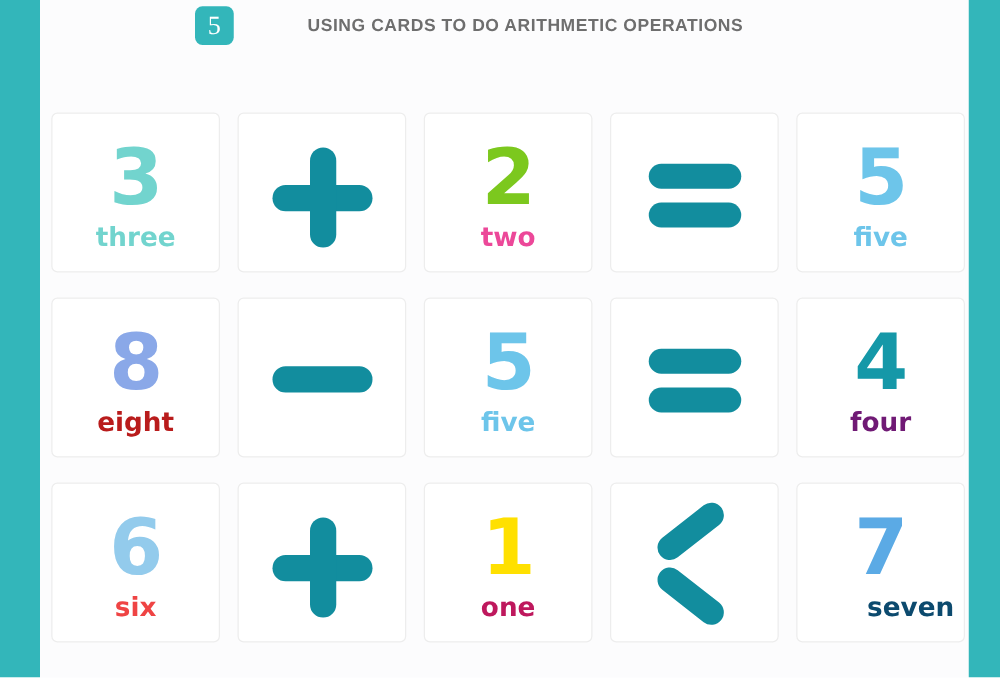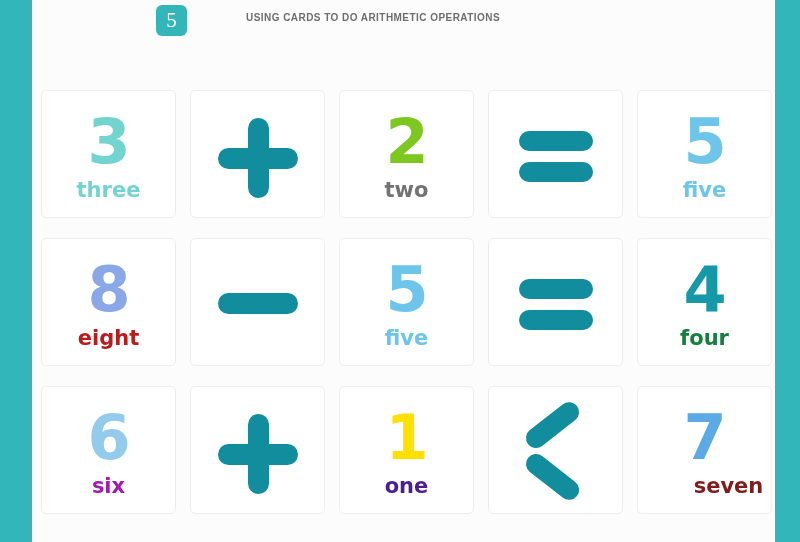--- a/index.html
+++ b/index.html
@@ -61,21 +61,21 @@
     font-size: 21px;
     line-height: 31px;
     text-align: center;
     font-weight: 400;
   }
 
   .header-title {
     position: absolute;
     left: 214px;
     top: 12px;
-    font-size: 10px;
+    font-size: 14px;
     letter-spacing: 0.45px;
     color: #6E6E6E;
     font-weight: 700;
     white-space: nowrap;
   }
 
   
   .grid {
     position: absolute;
     left: 9px;
@@ -191,21 +191,21 @@
         <div class="word" style="color: rgb(114, 212, 206); text-align: center;">three</div>
       </div>
       <div class="card">
         <div class="op op-plus">
           <span class="bar-h" style="background: rgb(18, 141, 158);"></span>
           <span class="bar-v" style="background: rgb(18, 141, 158);"></span>
         </div>
       </div>
       <div class="card num">
         <div class="digit" style="color: rgb(124, 200, 30);">2</div>
-        <div class="word" style="color: #737373;">two</div>
+        <div class="word" style="color: #ec4899;">two</div>
       </div>
       <div class="card">
         <div class="op op-eq">
           <span class="bar-h b1" style="background: rgb(18, 141, 158);"></span>
           <span class="bar-h b2" style="background: rgb(18, 141, 158);"></span>
         </div>
       </div>
       <div class="card num">
         <div class="digit" style="color: rgb(109, 197, 234);">5</div>
         <div class="word" style="color: rgb(109, 197, 234);">five</div>
@@ -224,41 +224,41 @@
         <div class="word" style="color: rgb(109, 197, 234);">five</div>
       </div>
       <div class="card">
         <div class="op op-eq">
           <span class="bar-h b1" style="background: rgb(18, 141, 158);"></span>
           <span class="bar-h b2" style="background: rgb(18, 141, 158);"></span>
         </div>
       </div>
       <div class="card num">
         <div class="digit" style="color: rgb(21, 152, 168);">4</div>
-        <div class="word" style="color: #15803d;">four</div>
+        <div class="word" style="color: #701a75;">four</div>
       </div>
       <div class="card num">
         <div class="digit" style="color: rgb(147, 203, 236);">6</div>
-        <div class="word" style="color: #a21caf;">six</div>
+        <div class="word" style="color: #ef4444;">six</div>
       </div>
       <div class="card">
         <div class="op op-plus">
           <span class="bar-h" style="background: rgb(18, 141, 158);"></span>
           <span class="bar-v" style="background: rgb(18, 141, 158);"></span>
         </div>
       </div>
       <div class="card num">
         <div class="digit" style="color: rgb(255, 224, 0);">1</div>
-        <div class="word" style="color: #4c1d95;">one</div>
+        <div class="word" style="color: #be185d;">one</div>
       </div>
       <div class="card">
         <div class="op op-lt">
           <span class="stroke s1" style="background: rgb(18, 141, 158);"></span>
           <span class="stroke s2" style="background: rgb(18, 141, 158);"></span>
         </div>
       </div>
       <div class="card num">
         <div class="digit" style="color: rgb(91, 170, 229);">7</div>
-        <div class="word" style="color: #7f1d1d; margin-left: 48px;">seven</div>
+        <div class="word" style="color: #0c4a6e; margin-left: 48px;">seven</div>
       </div>
     </div>
 
 </div>
 
 </body></html>

